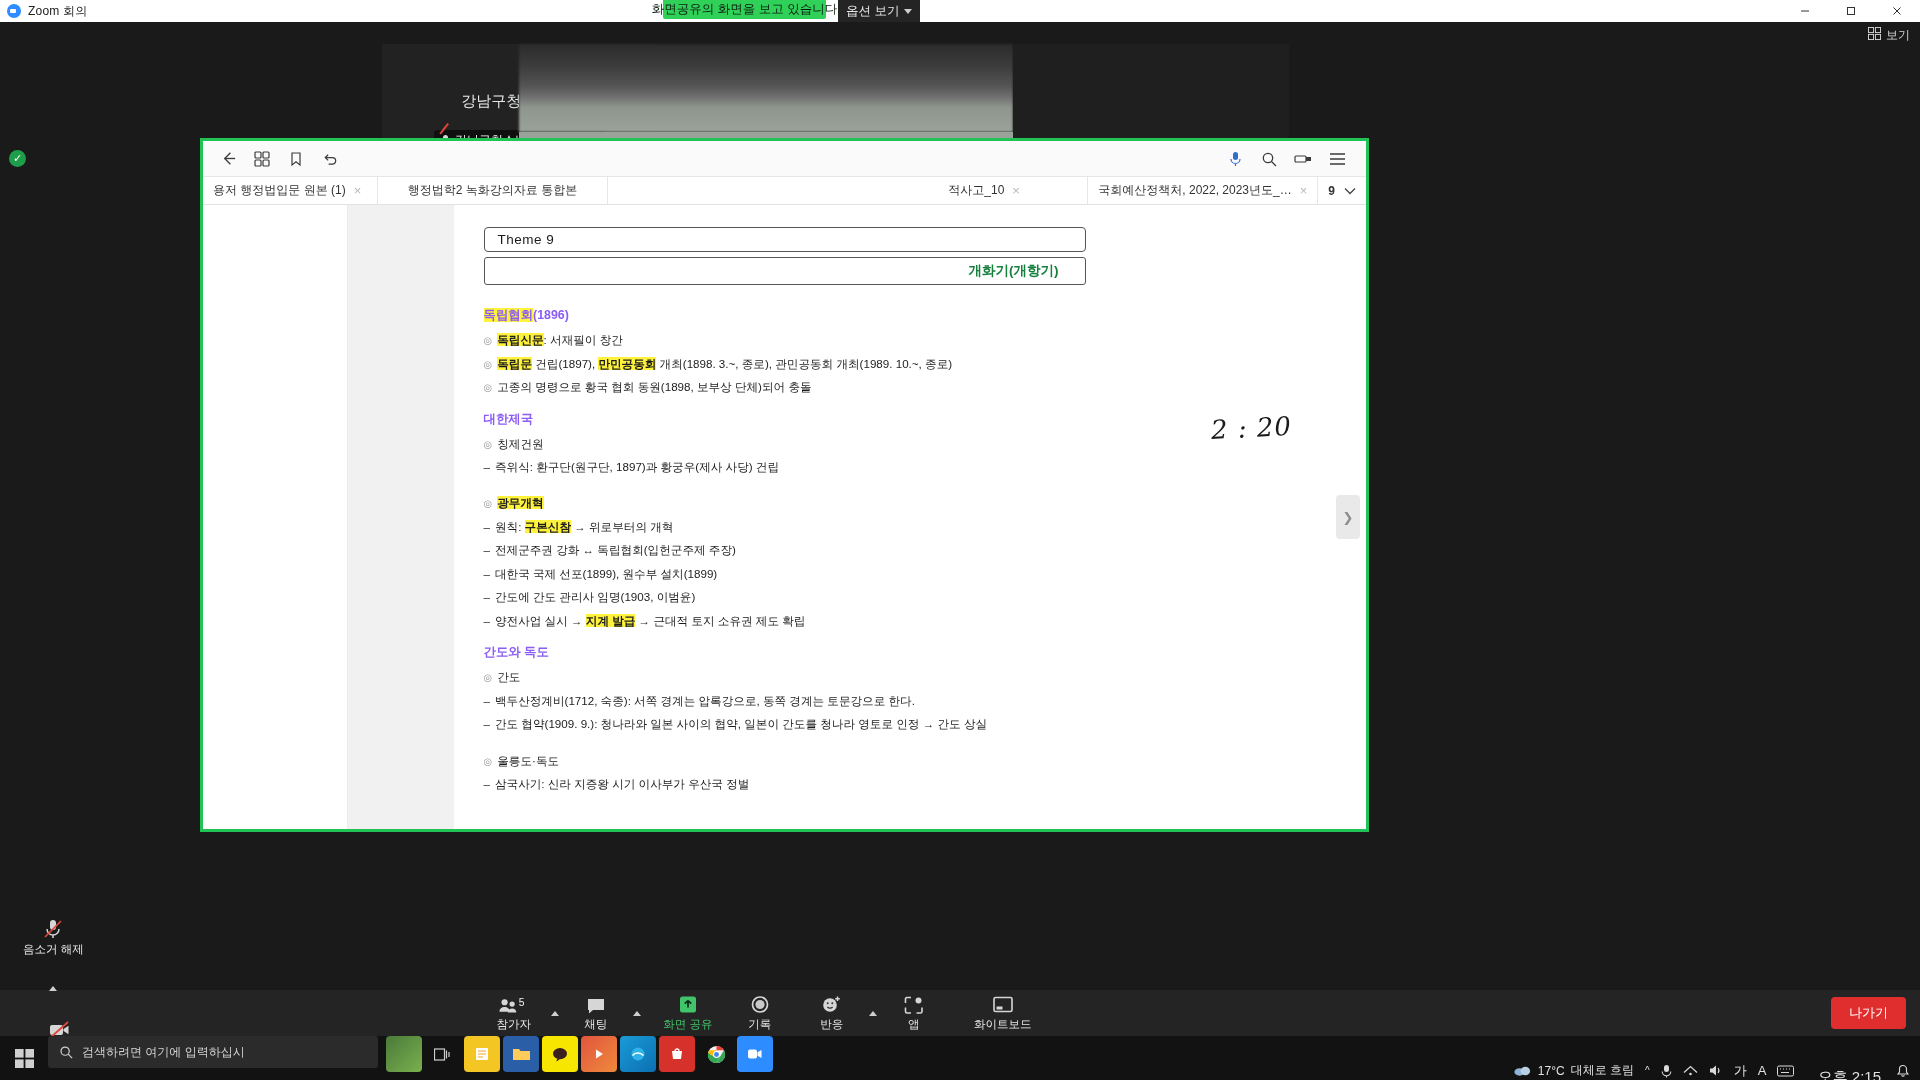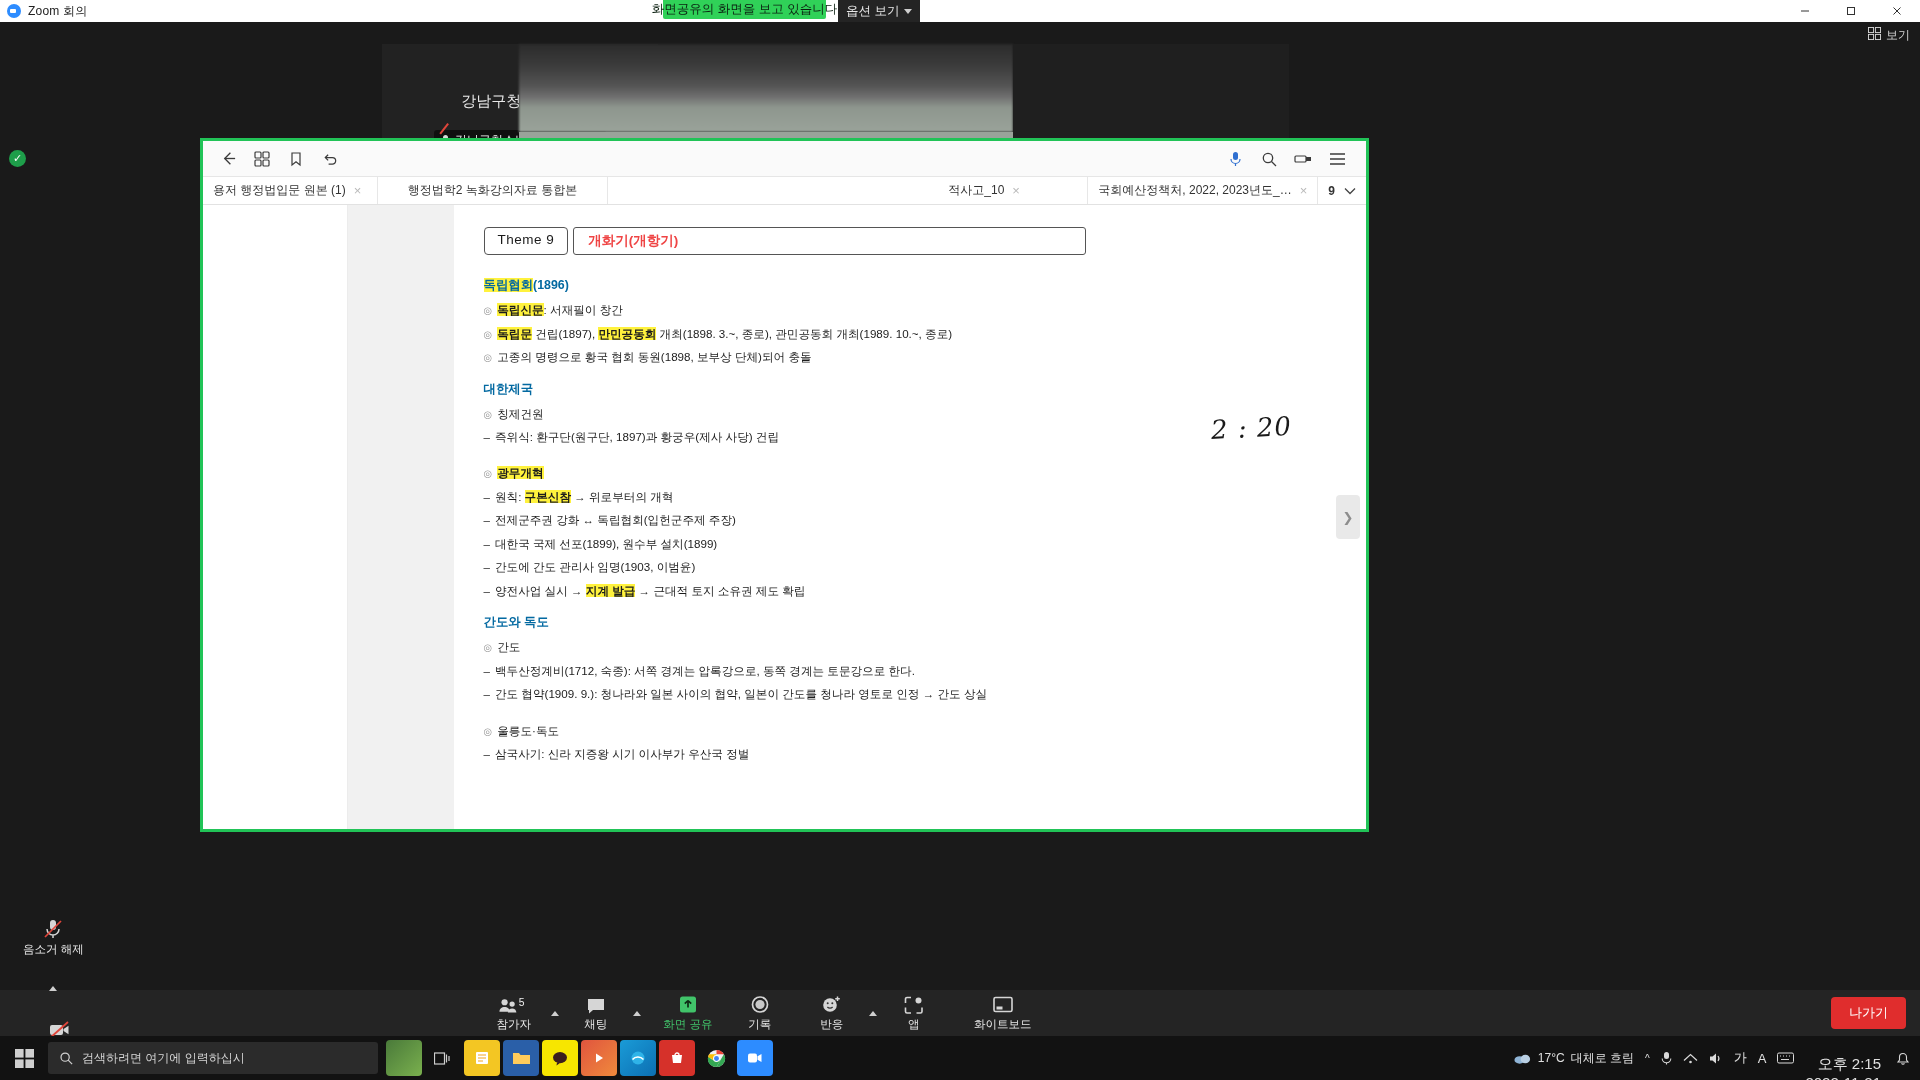--- a/index.html
+++ b/index.html
@@ -134,30 +134,30 @@
     font-size: 12px; font-weight: bold; color: #333; margin-left: auto;
   }
   .pdf-body {
     position: relative; height: 630px; background: #f1f1f1;
     display: flex; justify-content: center;
   }
   .pdf-page {
     width: 662px; background: #ffffff; position: relative;
     padding: 22px 30px 0 30px;
   }
-  .theme-row { display: flex; align-items: stretch; gap: 5px; margin-bottom: 22px; }
+  .theme-row { display: flex; align-items: stretch; gap: 5px; margin-bottom: 22px; flex-direction: column; }
   .theme-tag {
     border: 1.3px solid #555; border-radius: 4px; padding: 4px 13px;
     font-size: 13.5px; color: #1a1a1a; white-space: nowrap; letter-spacing:.5px;
   }
   .theme-title {
     flex: 1 1 auto; border: 1.3px solid #555; border-radius: 3px;
-    padding: 4px 14px; font-size: 13.5px; color: #ef4444; font-weight: bold;
-  }
-  .sec-head { font-size: 12.4px; font-weight: bold; color: #0369a1; margin: 16px 0 9px 0; }
+    padding: 4px 26px; font-size: 13.5px; color: #15803d; font-weight: bold; text-align: right;
+  }
+  .sec-head { font-size: 12.4px; font-weight: bold; color: #8b5cf6; margin: 16px 0 9px 0; }
   .hl { background: #fff23d; }
   .li { font-size: 11.6px; color: #1c1c1c; margin: 0 0 9px 0; line-height: 1.25; white-space: nowrap; }
   .li .b { font-weight: bold; }
   .bul { color: #9a9a9a; font-size: 10px; margin-right: 5px; }
   .dash { color: #2a2a2a; margin-right: 5px; }
   .gap { height: 13px; }
   .handnote {
     position: absolute; right: 74px; top: 208px;
     font-family: "DejaVu Serif", serif; font-size: 26px; color: #1a1a1a;
     transform: rotate(-3deg); font-style: italic; letter-spacing: 1px;
@@ -204,21 +204,21 @@
   .leavebtn {
     margin-left: auto; margin-right: 14px; background: #e02d2d; color: #fff;
     font-size: 13px; padding: 7px 18px; border-radius: 4px; white-space: nowrap;
   }
   .ctr-center { display: flex; align-items: center; margin: 0 auto; gap: 4px; }
   .ctr-left { display: flex; align-items: center; padding-left: 16px; gap: 4px; flex-direction: column; }
 
   
   .taskbar {
     position: absolute; bottom: 0; left: 0; width: 1920px; height: 44px;
-    background: #121212; display: flex; align-items: center;
+    background: #121212; display: flex; align-items: flex-start;
     color: #e9e9e9; font-size: 12px;
   }
   .startbtn { width: 48px; height: 44px; display:flex; align-items:center; justify-content:center;}
   .tb-search {
     width: 330px; height: 32px; background: #2b2b2b; border-radius: 3px;
     display: flex; align-items: center; gap: 9px; padding: 0 11px;
     color: #d6d6d6; font-size: 12px;
   }
   .tb-apps { display: flex; align-items: center; gap: 3px; margin-left: 8px; }
   .appico {

